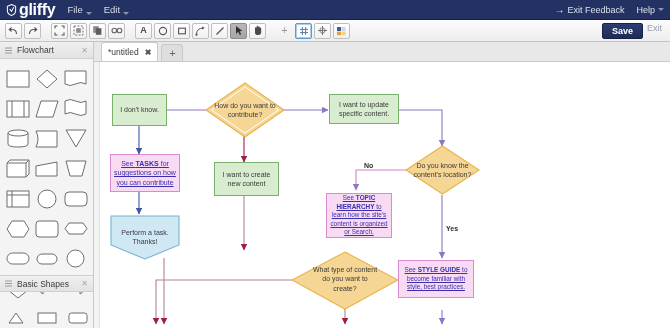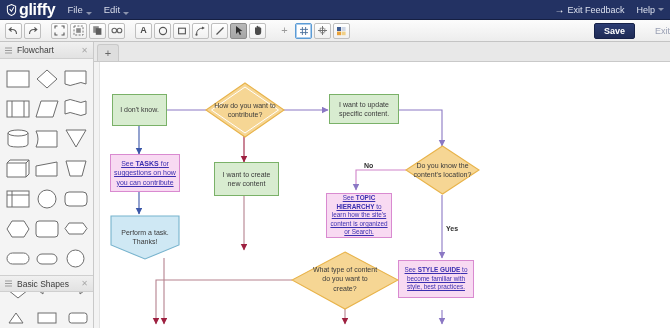--- a/index.html
+++ b/index.html
@@ -62,21 +62,21 @@
   .tbtn.sel { border: 1px solid #5b9bd5; box-shadow: 0 0 0 1px #aacdee inset; background:#fff; }
   .tbtn.flat { background: transparent; border: none; color:#9a9a9a; }
   .zoombox {
     height: 16px; min-width: 36px; padding: 0 4px;
     background: linear-gradient(#ffffff, #f0f0f0);
     border: 1px solid #bfbfbf; border-radius: 2px;
     display: flex; align-items: center; gap: 3px;
     font-size: 8px; color: #555;
   }
   .tbtn svg, .zoombox svg { display: block; }
-  .t-right { margin-left: auto; display: flex; align-items: center; gap: 20px; }
+  .t-right { margin-left: auto; display: flex; align-items: flex-start; gap: 4px; padding-right: 8px; }
   .save-btn {
     background: linear-gradient(#2c3d73,#1e2b55);
     color: #fff; font-size: 9px; font-weight: bold;
     padding: 2px 9px; border-radius: 2px; border: 1px solid #16224a;
   }
   .exit-btn { color: #9aa0b4; font-size: 9px; }
 
   
   .sidebar {
     position: absolute; left: 0; top: 42px; width: 94px; height: 286px;
@@ -458,20 +458,24 @@
       <svg width="20" height="12" viewBox="0 0 20 12">
           <rect x="1" y="1" width="18" height="10" fill="#fff" stroke="#6d6d6d" stroke-width="1"></rect>
         </svg>
       <svg width="20" height="12" viewBox="0 0 20 12">
           <rect x="1" y="1" width="18" height="10" rx="2.5" fill="#fff" stroke="#6d6d6d" stroke-width="1"></rect>
         </svg>
     </div>
   </div>
 
   <div class="tabbar">
+    <div class="tab">
+      <span>*untitled</span>
+      <span class="tab-x">✖</span>
+    </div>
     <div class="tab-add">+</div>
   </div>
 
   <div class="canvas">
     <div class="canvas-edge"></div>
 
     <svg class="conn" style="left:0;top:0;width:576px;height:266px">
       <defs>
         <marker id="ap" markerWidth="7" markerHeight="7" refX="5.5" refY="3" orient="auto">
           <path d="M0 0 L6 3 L0 6 Z" fill="#8b78c4"></path>

